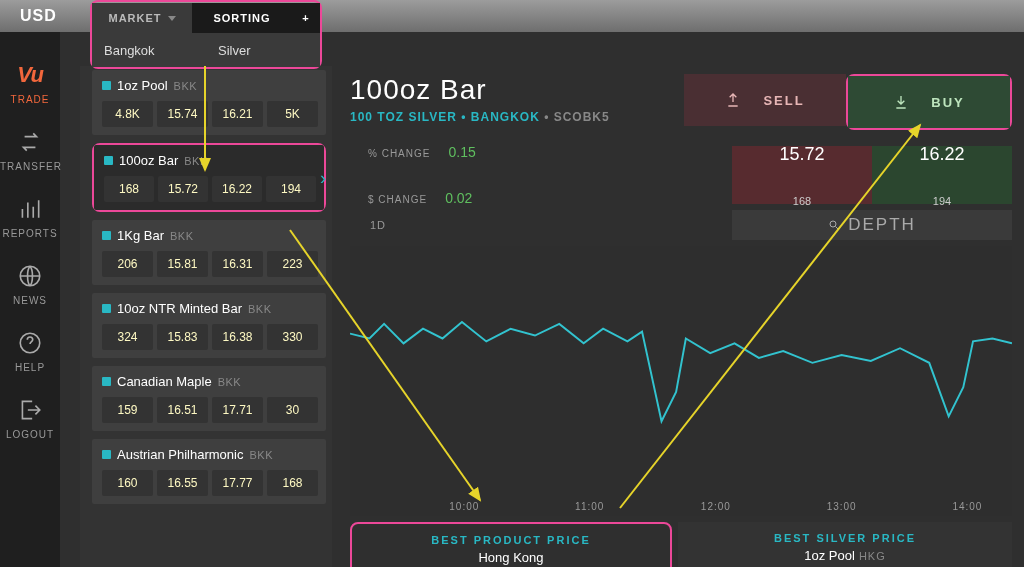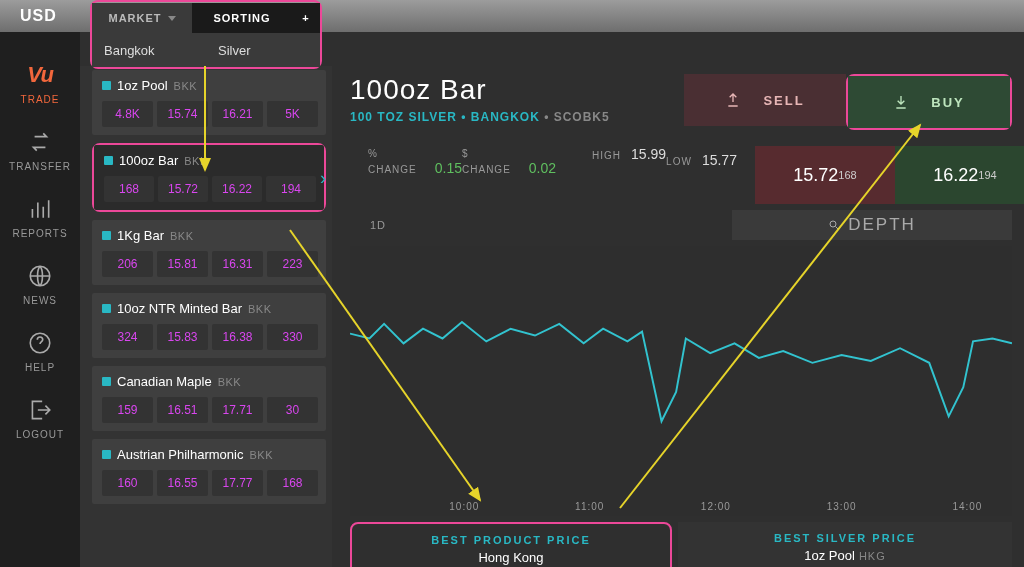--- a/index.html
+++ b/index.html
@@ -16,54 +16,54 @@
   .tab-row .tabbtn { flex:1; background:#3a3a3a; color:#bbb; font-size:11px; font-weight:600; letter-spacing:1px; display:flex; align-items:center; justify-content:center; gap:6px; position:relative;}
   .tab-row .tabbtn.active { background:#1a1a1a; color:#fff;}
   .tab-row .plus {width:28px; flex:0 0 28px; color:#fff;}
   .tab-row .caret { width:0; height:0; border-left:4px solid transparent; border-right:4px solid transparent; border-top:5px solid #888;}
   .filter-row { display:flex; height:34px; background:#3a3a3a;}
   .filter-row .sel { flex:1; display:flex; align-items:center; padding:0 12px; color:#ddd; font-size:13px; justify-content:space-between;}
   .filter-row .sel .caret{ border-top-color:#888;}
   .yellow-box { border:2px solid #ec4899; border-radius:8px;}
 
   
-  .leftnav { position:absolute; left:0; top:32px; bottom:0; width:80px; background:#1f1f1f; display:flex; flex-direction:column; align-items:center; padding-top:30px; z-index:4;}
+  .leftnav { position:absolute; left:0; top:32px; bottom:0; width:60px; background:#1f1f1f; display:flex; flex-direction:column; align-items:center; padding-top:30px; z-index:4;}
   .leftnav .navitem { width:100%; text-align:center; color:#999; font-size:10px; letter-spacing:1px; margin-bottom:24px; cursor:pointer;}
   .leftnav .navitem.active .navlabel { color:#f2673c;}
   .leftnav .icon { display:block; margin:0 auto 6px; }
   .leftnav .brand { color:#f2673c; font-size:22px; font-weight:700; font-style:italic; letter-spacing:-1px;}
   .leftnav svg { stroke:#aaa; }
 
   
   .ilist { position:absolute; left:80px; top:66px; width:252px; bottom:0; background:#333; overflow:hidden; padding:4px 6px 0 12px; z-index:3;}
   .irow { background:#3f3f3f; border-radius:2px; padding:8px 8px 8px 10px; margin-bottom:8px; position:relative;}
   .irow.selected { background:#2b2b2b;}
   .irow .title { font-size:13px; color:#fff; display:flex; align-items:center; gap:6px; margin-bottom:8px;}
   .irow .title .sq { width:9px; height:9px; background:#29b8c4; border-radius:1px; display:inline-block;}
   .irow .tag { color:#888; font-size:11px; font-weight:400; letter-spacing:0.5px;}
   .irow .prices { display:flex; gap:4px;}
-  .irow .pbox { background:#333; color:#d946ef; font-size:12px; padding:6px 0; text-align:center; border-radius:2px; flex:1;}
+  .irow .pbox { background:#333; color:#fef9c3; font-size:12px; padding:6px 0; text-align:center; border-radius:2px; flex:1;}
   .irow .chev { position:absolute; right:-2px; top:50%; transform:translateY(-50%); color:#29b8c4; font-size:18px;}
   .irow-wrap-selected { border-radius:8px; }
 
   
   .main { position:absolute; left:332px; top:66px; right:0; bottom:0; padding:8px 12px 0 18px;}
   .main .ptitle { color:#fff; font-size:28px; font-weight:400; letter-spacing:1px;}
   .main .subtitle { font-size:12px; font-weight:700; letter-spacing:1px; margin-top:4px;}
   .main .subtitle .cyan {color:#29b8c4;}
   .main .subtitle .grey {color:#888;}
 
   .actionbtns { position:absolute; right:12px; top:8px; display:flex; gap:0;}
   .actionbtns .btn { width:162px; height:52px; display:flex; align-items:center; justify-content:center; gap:22px; font-size:13px; font-weight:700; letter-spacing:2px; cursor:pointer;}
   .btn.sell { background:#4a2f33; color:#e7b6b6;}
   .btn.buy  { background:#2e4a34; color:#bde5bd;}
   .btn svg { stroke:currentColor; }
 
   .statsrow { margin-top:22px; display:flex; height:58px; background:transparent;}
-  .statsrow .cell { display:flex; flex-direction:row; justify-content:center; padding:0 18px; font-size:12px;}
+  .statsrow .cell { display:flex; flex-direction:column; justify-content:center; padding:0 18px; font-size:12px;gap:30px;}
   .statsrow .chg .lbl{ color:#999; font-size:10px; letter-spacing:1px;}
   .statsrow .chg .val{ color:#5fbf5f; font-size:14px; margin-left:18px;}
   .statsrow .hl .lbl{ color:#999; font-size:10px; letter-spacing:1px;}
   .statsrow .hl .val{ color:#ddd; font-size:14px; margin-left:10px;}
   .statsrow .price { flex:0 0 140px; align-items:center; justify-content:center;}
   .statsrow .price.sell{ background:rgba(120,40,48,0.55);}
   .statsrow .price.buy { background:rgba(40,90,48,0.55);}
   .statsrow .price .big{ color:#fff; font-size:18px;}
   .statsrow .price .small{ color:#ccc; font-size:11px;}
 
@@ -264,24 +264,20 @@
           </svg>
       <span>BUY</span>
     </div>
     </div>
   </div>
 
   <div class="statsrow">
     <div class="cell chg" style="flex:1.2">
       <div><span class="lbl">% CHANGE</span><span class="val">0.15</span></div>
       <div style=""><span class="lbl">$ CHANGE</span><span class="val">0.02</span></div>
-    </div>
-    <div class="cell hl" style="flex:1">
-      <div><span class="lbl">HIGH</span><span class="val">15.99</span></div>
-      <div style="margin-top:6px"><span class="lbl">LOW</span><span class="val">15.77</span></div>
     </div>
     <div class="cell price sell">
       <span class="big">15.72</span>
       <span class="small">168</span>
     </div>
     <div class="cell price buy">
       <span class="big">16.22</span>
       <span class="small">194</span>
     </div>
   </div>

